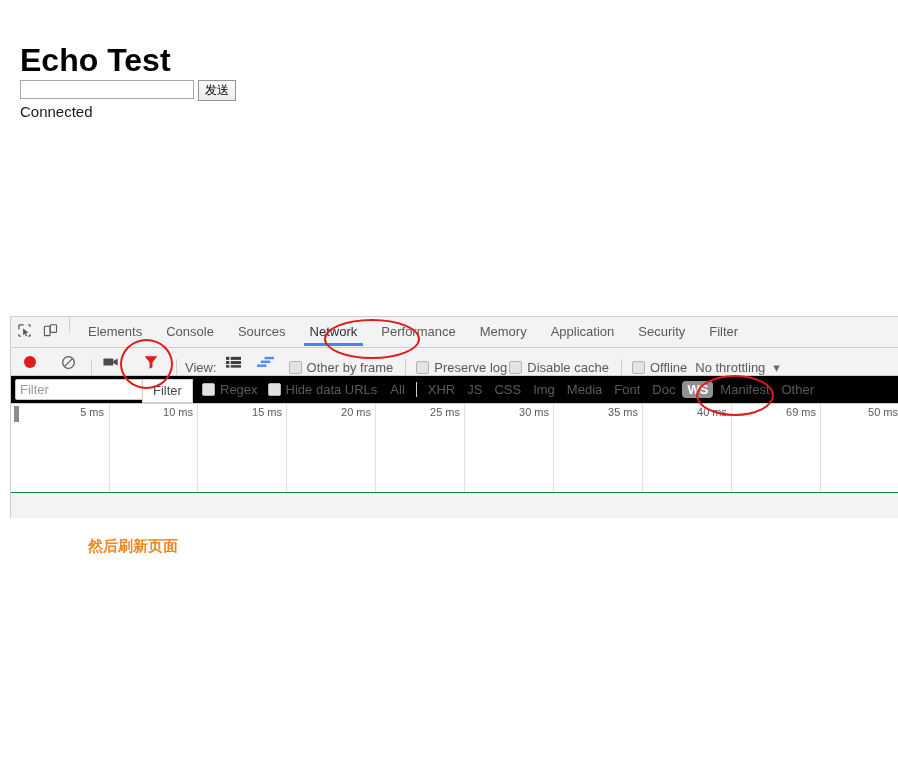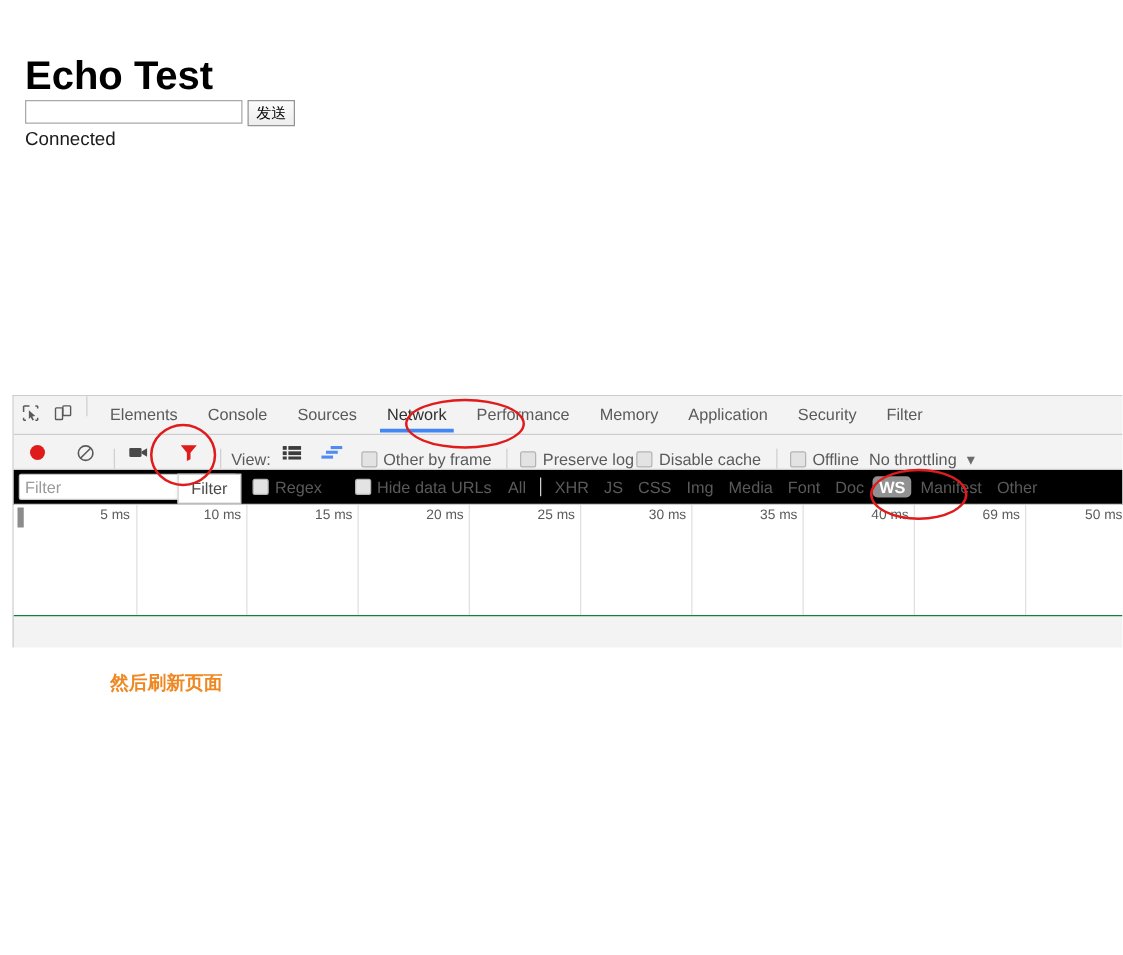--- a/index.html
+++ b/index.html
@@ -408,21 +408,21 @@
     <span class="tb-text" style="margin-left:8px;color:#6b6b6b">▾</span>
   </div>
 
   <div class="dt-filterbar">
     <input id="filter-input" type="text" placeholder="Filter" style="">
 
     <label class="tb-check" style="margin-left:12px">
       <span class="chkbox"></span>
       <span class="txt">Regex</span>
     </label>
-    <label class="tb-check" style="margin-left:24px">
+    <label class="tb-check" style="margin-left:8px">
       <span class="chkbox"></span>
       <span class="txt">Hide data URLs</span>
     </label>
 
     <span class="type-item" style="margin-left:6px">All</span>
     <span class="fb-sep"></span>
     <span class="type-item">XHR</span>
     <span class="type-item">JS</span>
     <span class="type-item">CSS</span>
     <span class="type-item">Img</span>

